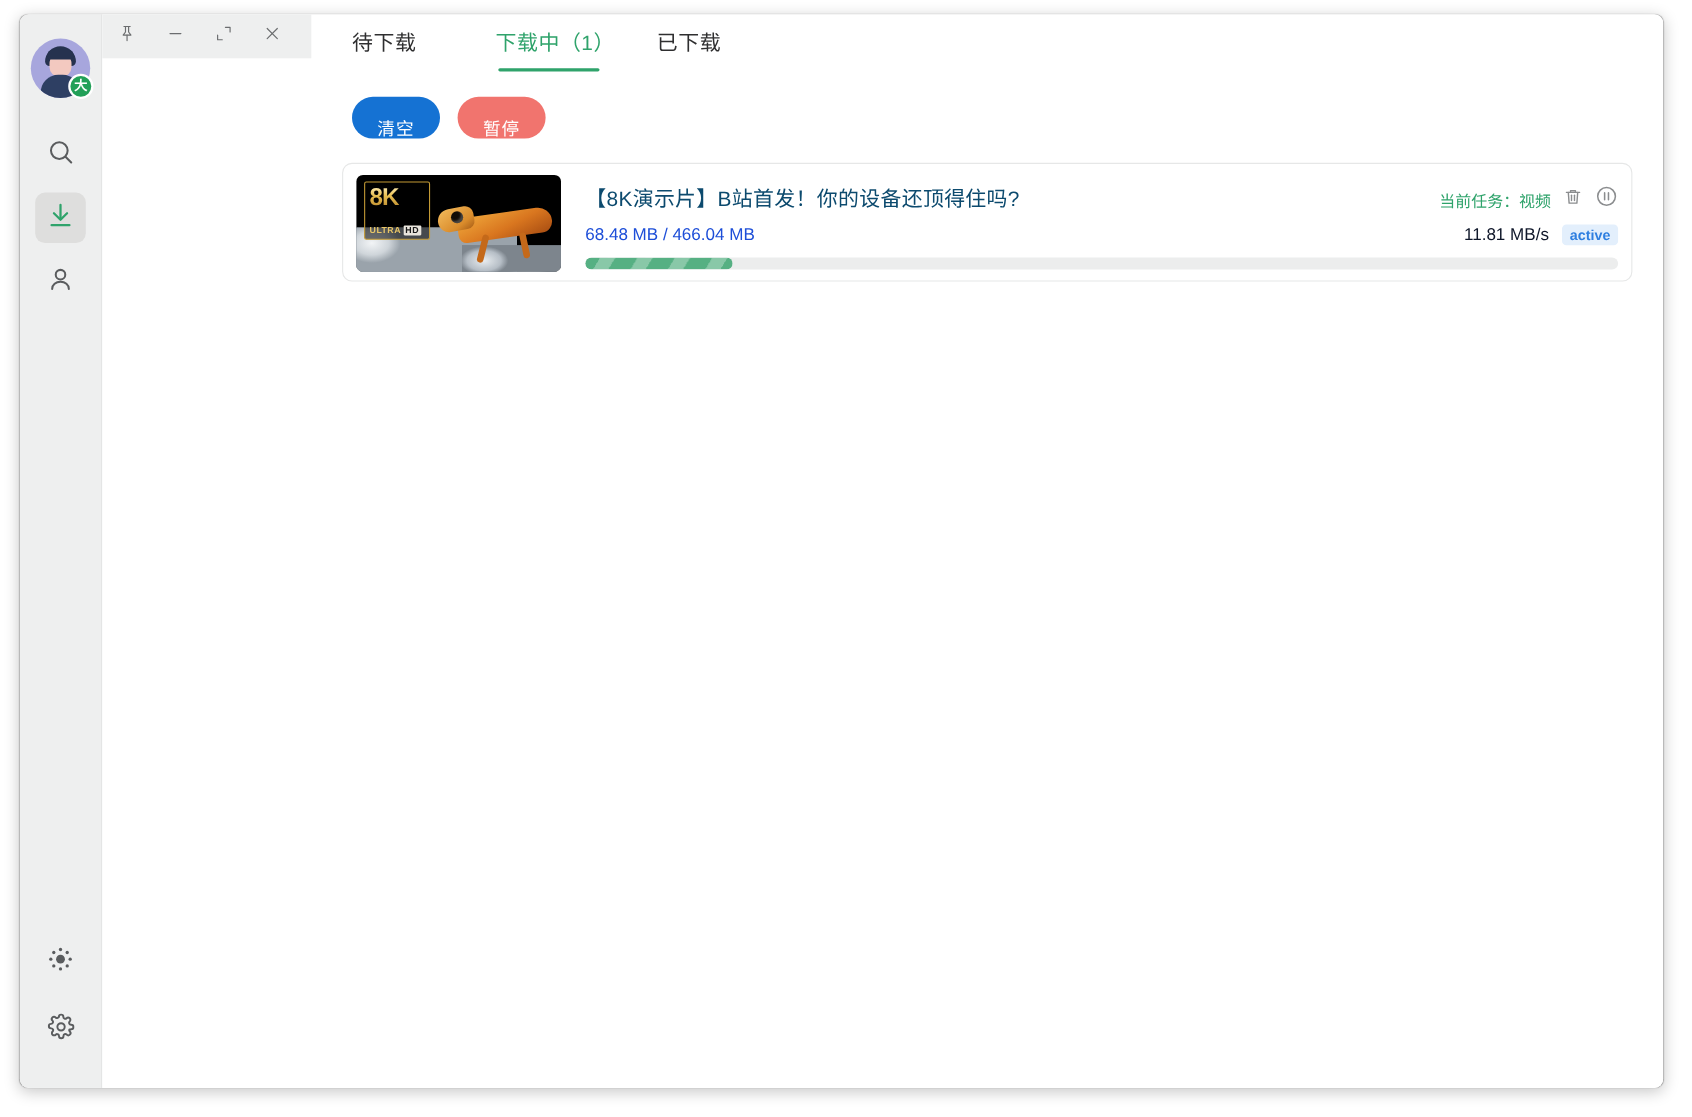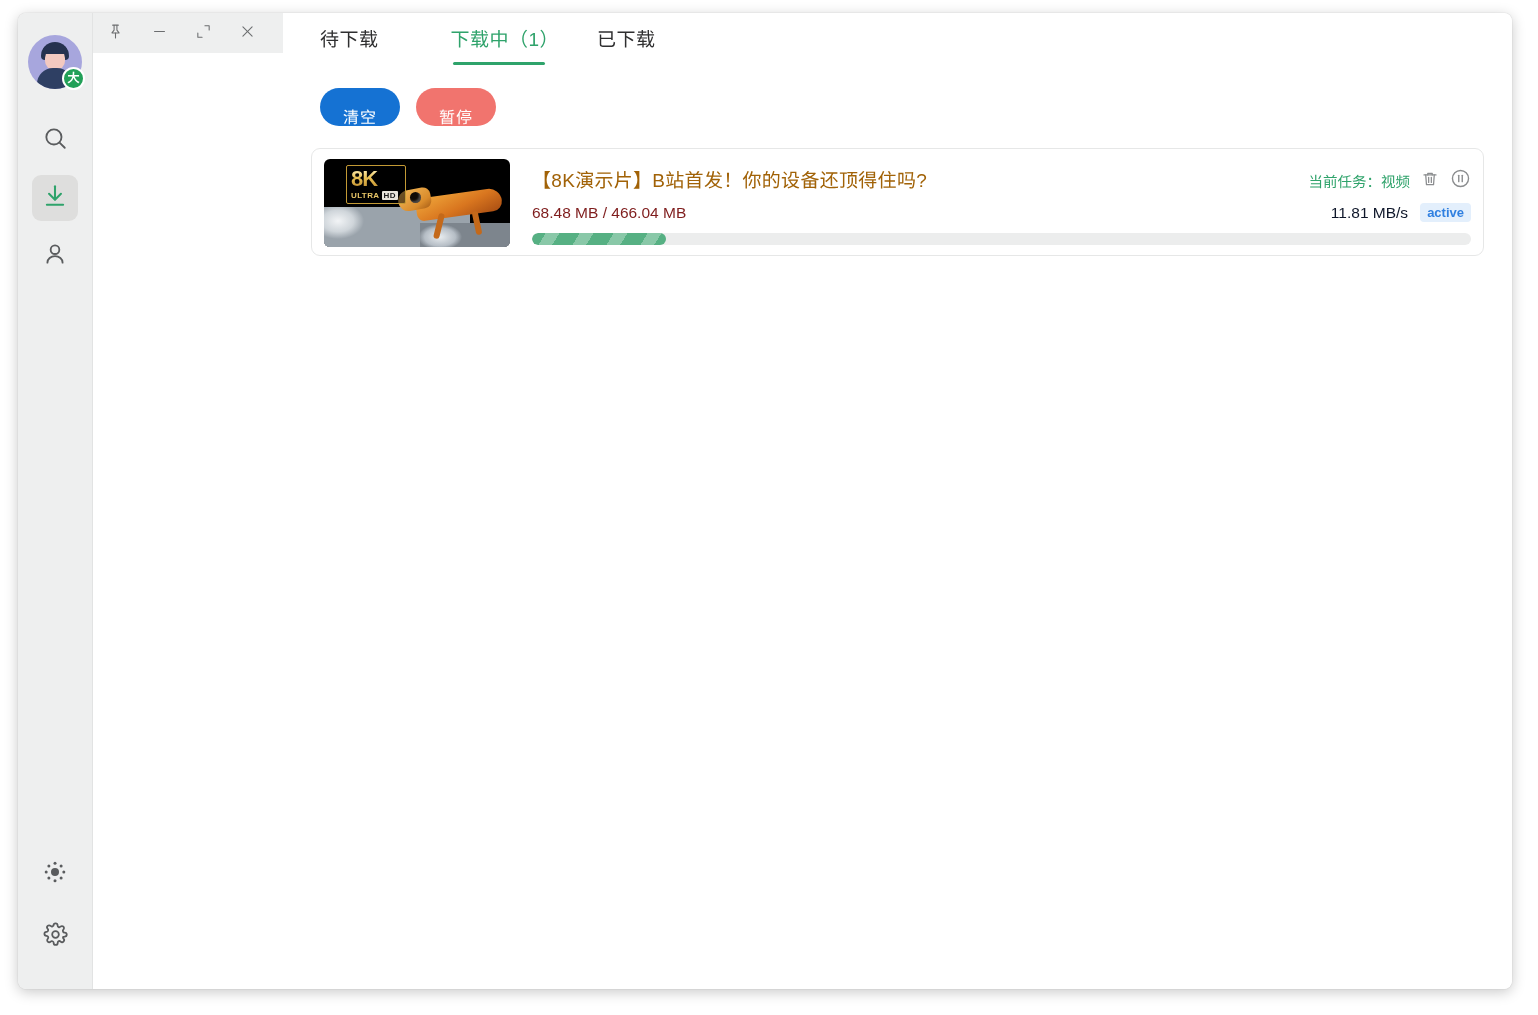--- a/index.html
+++ b/index.html
@@ -302,21 +302,21 @@
   .thumb .gecko-leg2 {
     position: absolute;
     background: #c4691a;
     border-radius: 3px;
   }
   .thumb .gecko-leg1 { left: 112px; top: 54px; width: 6px; height: 26px; transform: rotate(14deg); }
   .thumb .gecko-leg2 { left: 150px; top: 52px; width: 6px; height: 24px; transform: rotate(-12deg); }
 
   .badge8k {
     position: absolute;
-    left: 22px;
+    left: 7px;
     top: 6px;
     width: 60px;
     padding: 2px 3px 3px 4px;
     box-sizing: border-box;
     border: 1px solid #c39a35;
     background: rgba(0,0,0,0.55);
     border-radius: 2px;
   }
   .badge8k .big {
     font-size: 22px;
@@ -327,21 +327,21 @@
     -webkit-background-clip: text;
     background-clip: text;
     color: transparent;
     font-family: "Liberation Sans", sans-serif;
   }
   .badge8k .small {
     font-size: 8px;
     font-weight: bold;
     letter-spacing: .4px;
     color: #e7c567;
-    margin-top: 1px;
+    margin-top: 15px;
     display: flex;
     align-items: center;
     gap: 2px;
   }
   .badge8k .small .hd {
     background: #e9e5dc;
     color: #1a1a1a;
     padding: 0 2px;
     border-radius: 1px;
   }
@@ -353,21 +353,21 @@
     flex-direction: column;
   }
   .task-row1 {
     display: flex;
     align-items: flex-start;
     justify-content: space-between;
     margin-top: 6px;
   }
   .task-title {
     font-size: 19px;
-    color: #a16207;
+    color: #0c4a6e;
     letter-spacing: .3px;
   }
   .task-right-top {
     display: flex;
     align-items: center;
     gap: 11px;
     white-space: nowrap;
     padding-top: 3px;
   }
   .cur-task {
@@ -383,21 +383,21 @@
   }
 
   .task-row2 {
     display: flex;
     align-items: center;
     justify-content: space-between;
     margin-top: 10px;
   }
   .task-size {
     font-size: 15.5px;
-    color: #7f1d1d;
+    color: #1d4ed8;
   }
   .task-right-bottom {
     display: flex;
     align-items: center;
     gap: 12px;
   }
   .speed {
     font-size: 15.5px;
     color: #0f172a;
   }

